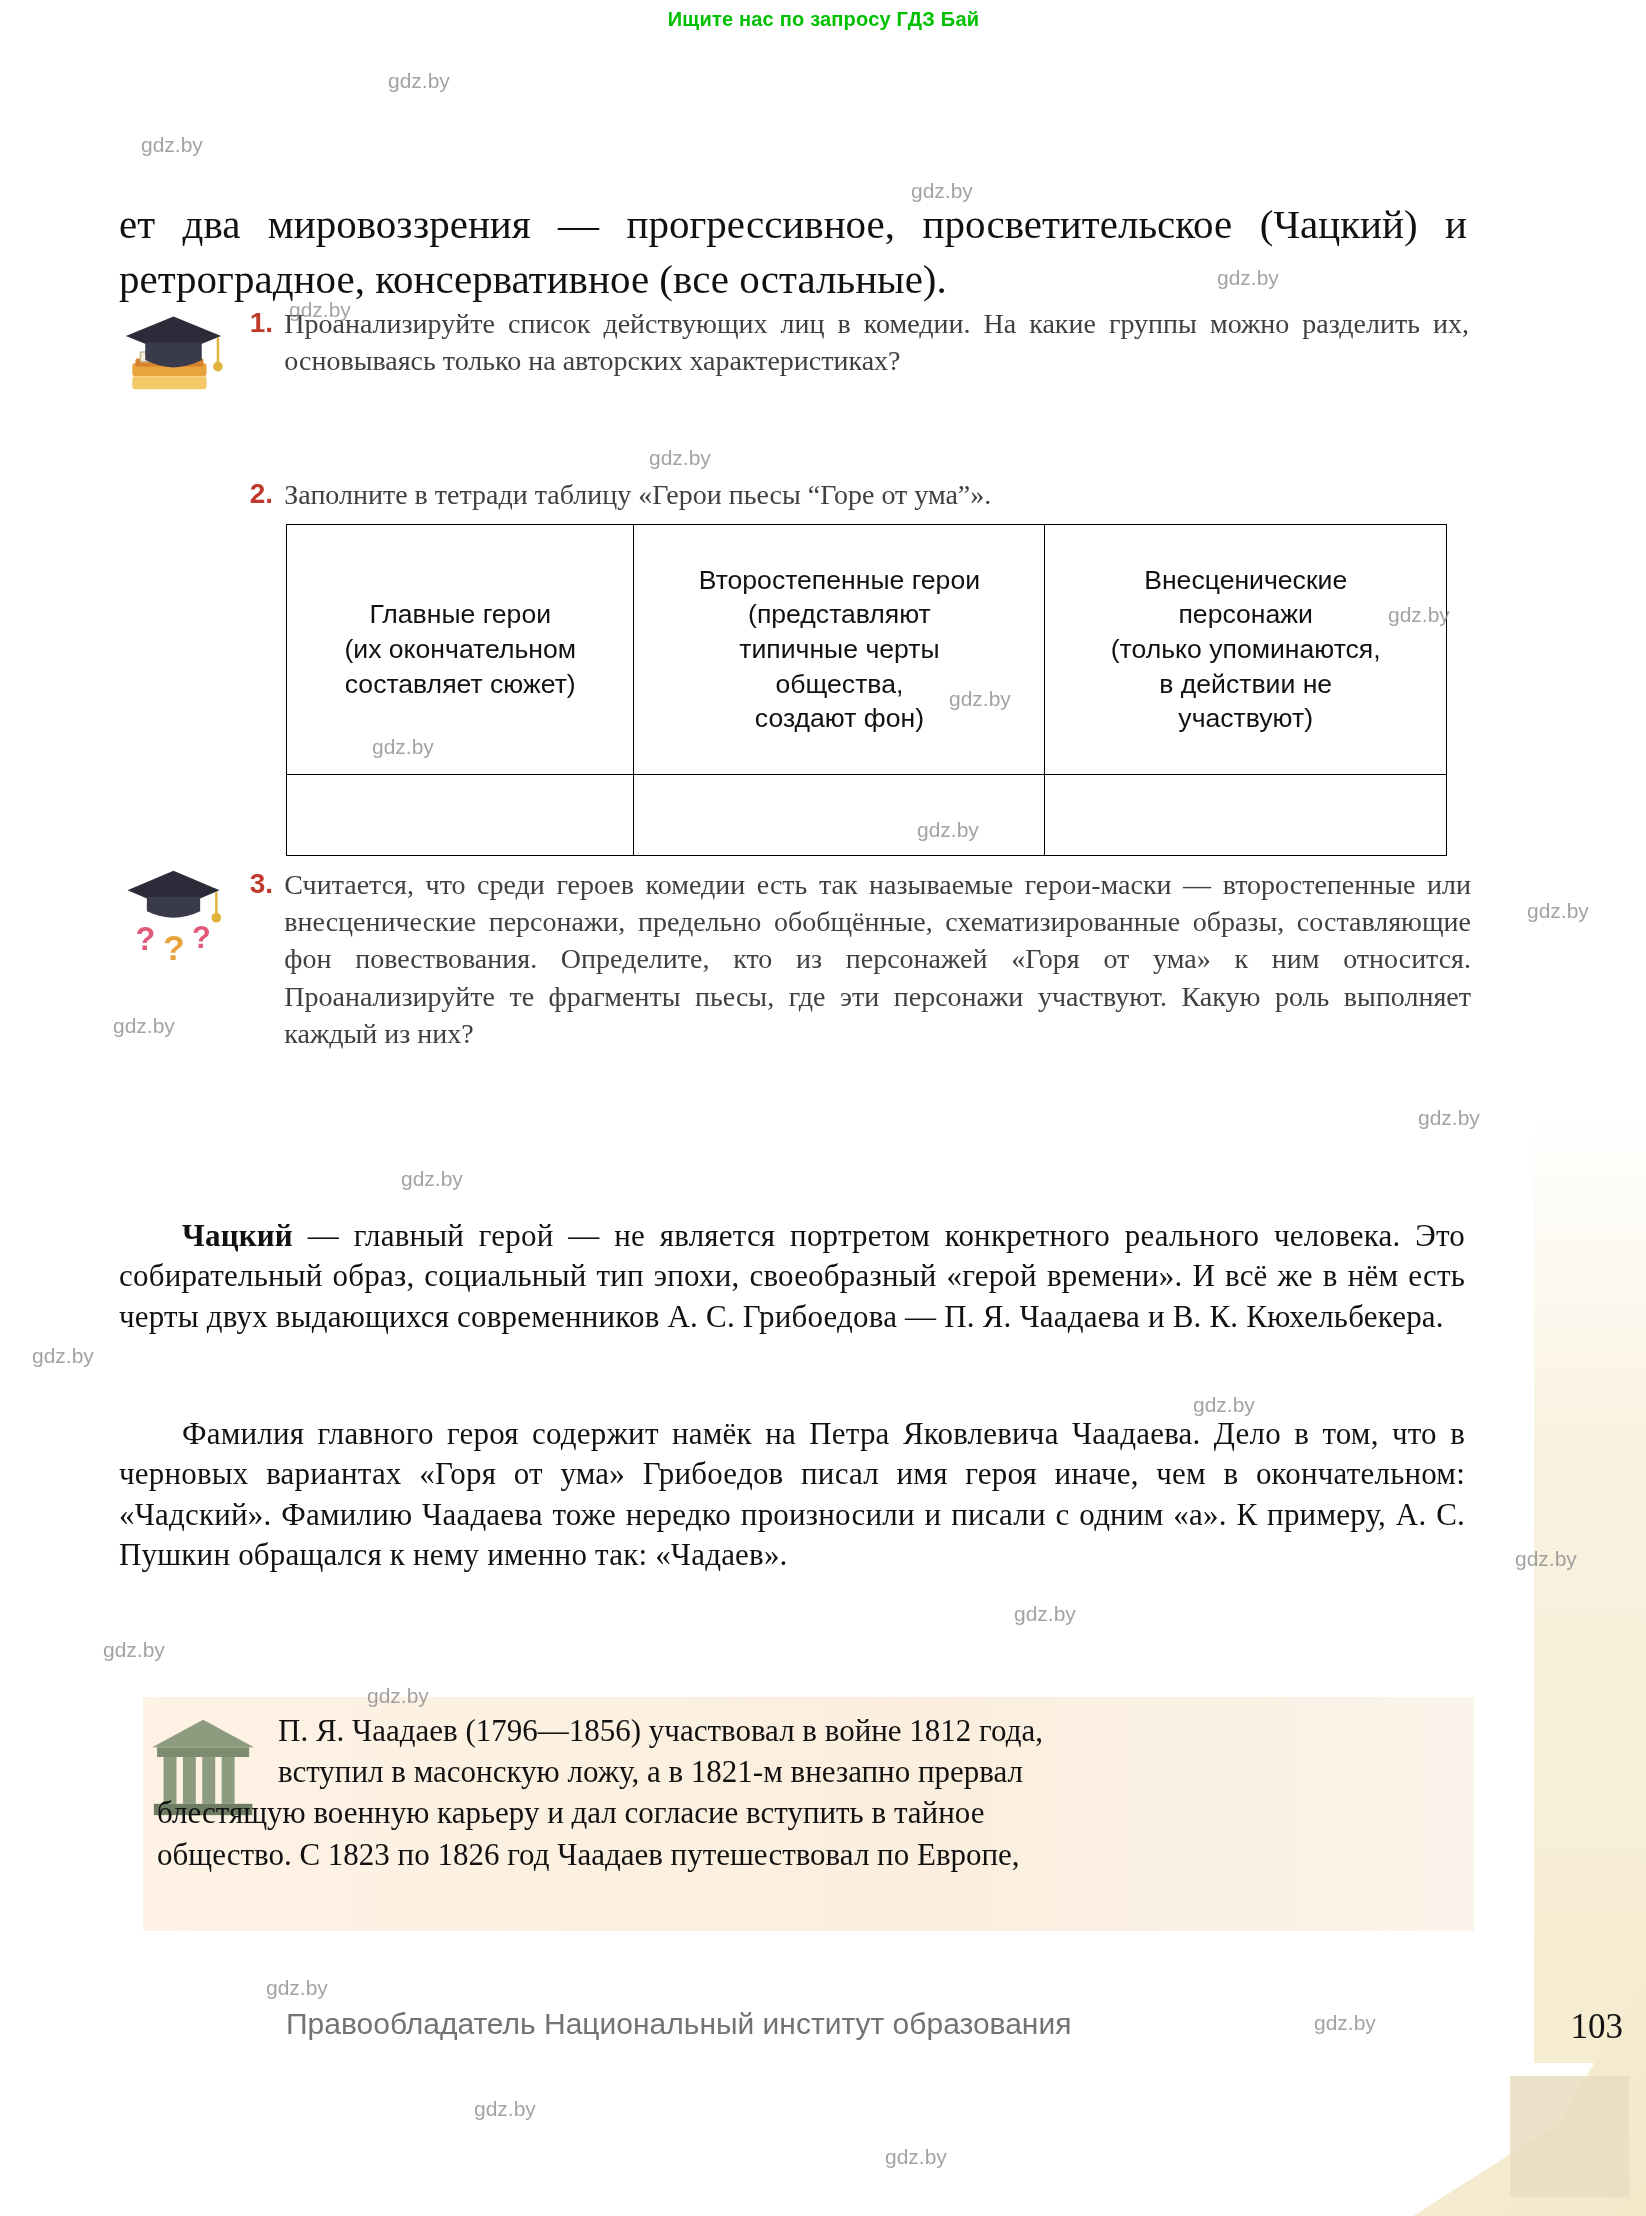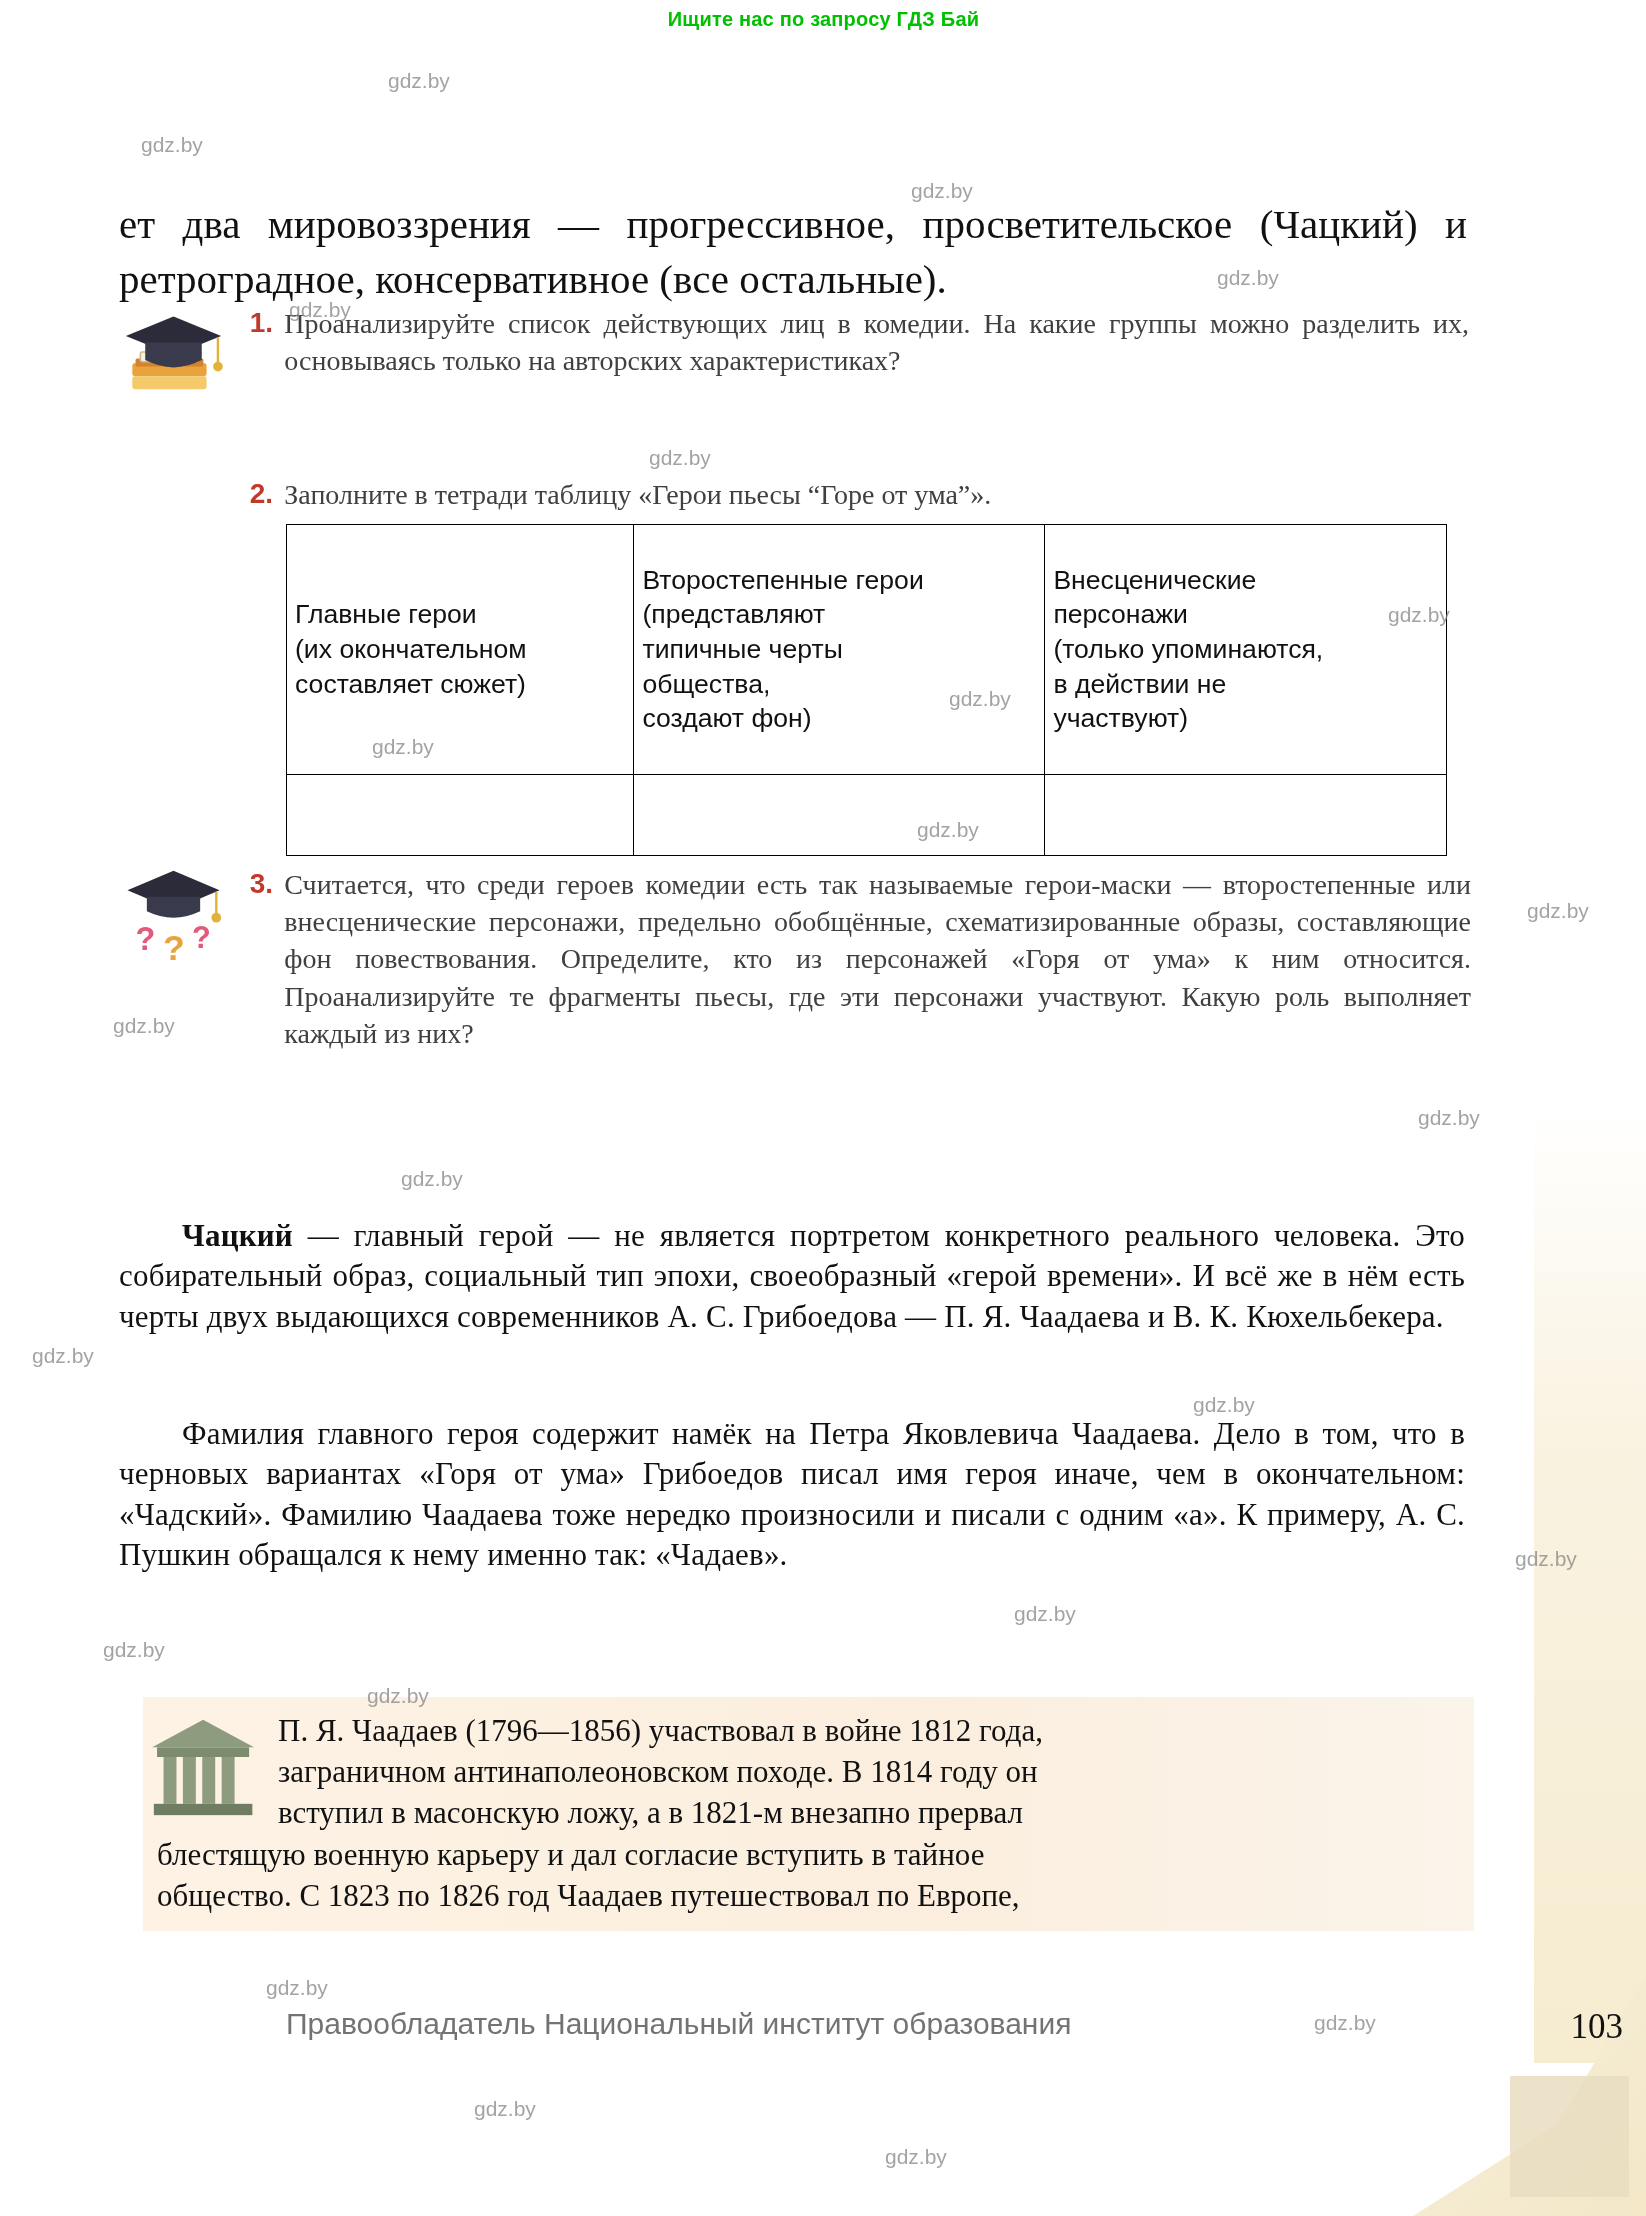--- a/index.html
+++ b/index.html
@@ -115,20 +115,21 @@
     left: 286px;
     top: 524px;
     width: 1161px;
     border-collapse: collapse;
     font-family: "Liberation Sans", sans-serif;
     font-size: 26.6px;
     color: #111;
   }
   .tbl td {
     border: 1.6px solid #000;
+    text-align: center;
     vertical-align: middle;
     padding: 11.3px 8px;
     line-height: 1.30;
   }
   .tbl .head-row td { height: 226px; }
   .tbl .empty-row td { height: 58px; }
   
   .infobox {
     position: absolute;
     left: 143px;
@@ -315,21 +316,20 @@
       <rect x="10" y="40" width="114" height="12" fill="#7d8b6f"></rect>
       <rect x="18" y="52" width="16" height="58" fill="#8d9b7e"></rect>
       <rect x="42" y="52" width="16" height="58" fill="#8d9b7e"></rect>
       <rect x="66" y="52" width="16" height="58" fill="#8d9b7e"></rect>
       <rect x="90" y="52" width="16" height="58" fill="#8d9b7e"></rect>
       <rect x="6" y="110" width="122" height="14" fill="#6f7d63"></rect>
     </svg>
   </div>
   <div class="infobox-text">
     <div>П. Я. Чаадаев (1796—1856) участвовал в войне 1812 года,</div>
-    <div>заграничном антинаполеоновском походе. В 1814 году он</div>
     <div>вступил в масонскую ложу, а в 1821-м внезапно прервал</div>
     <div class="line-wide">блестящую военную карьеру и дал согласие вступить в тайное</div>
     <div class="line-wide">общество. С 1823 по 1826 год Чаадаев путешествовал по Европе,</div>
   </div>
 
   <div class="sidestrip"></div>
   <div class="corner">
     <div class="corner-bg"></div>
     <div class="corner-sq"></div>
   </div>

